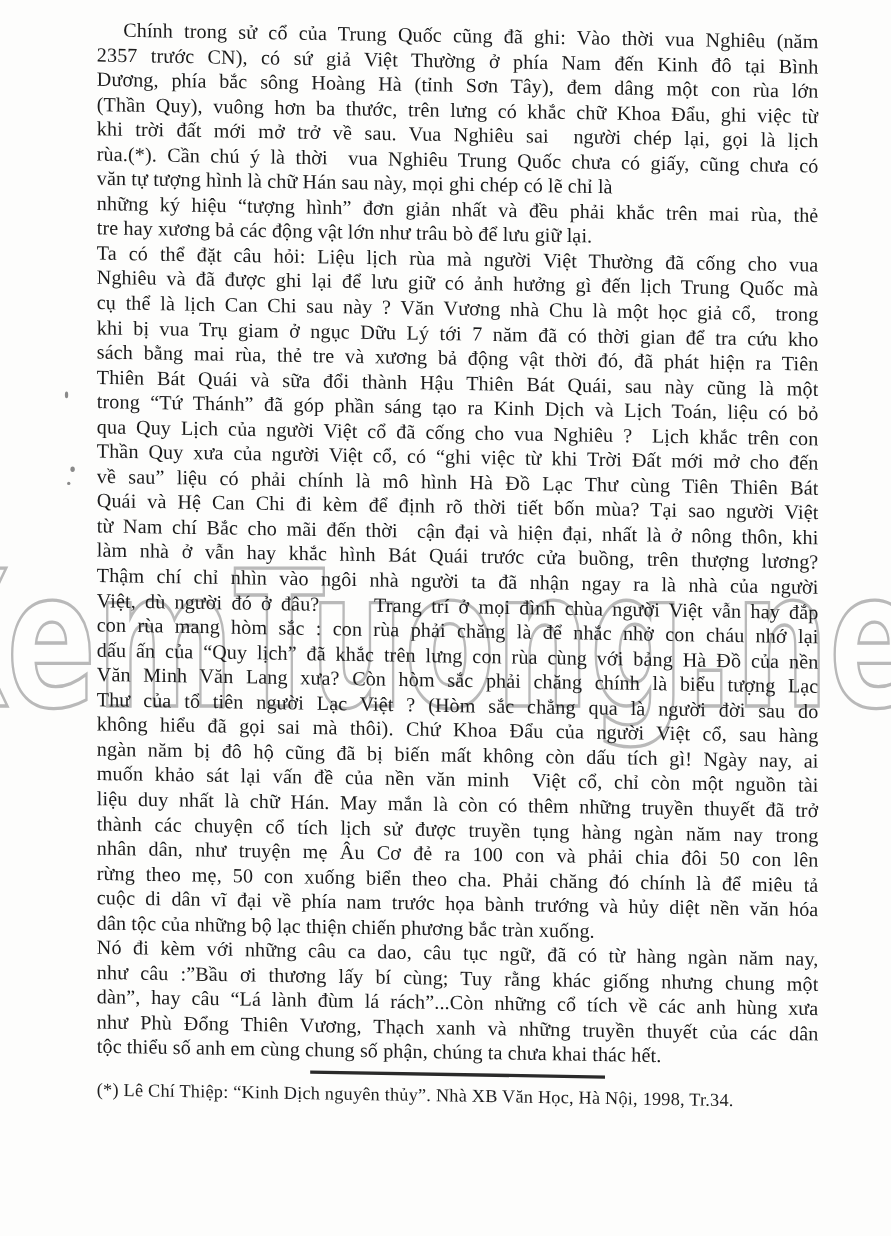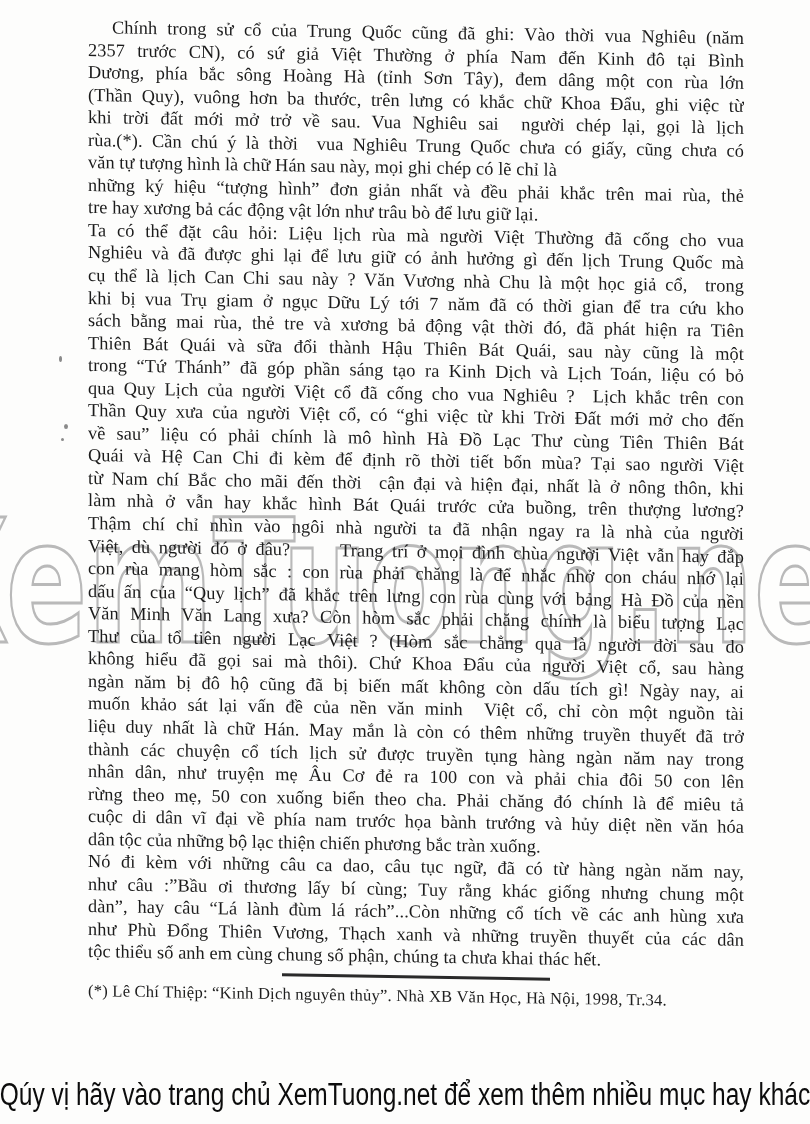--- a/index.html
+++ b/index.html
@@ -114,17 +114,14 @@
         <div class="line j">Nó đi kèm với những câu ca dao, câu tục ngữ, đã có từ hàng ngàn năm nay,</div>
         <div class="line j">như câu :”Bầu ơi thương lấy bí cùng; Tuy rằng khác giống nhưng chung một</div>
         <div class="line j">dàn”, hay câu “Lá lành đùm lá rách”...Còn những cổ tích về các anh hùng xưa</div>
         <div class="line j">như Phù Đổng Thiên Vương, Thạch xanh và những truyền thuyết của các dân</div>
         <div class="line">tộc thiểu số anh em cùng chung số phận, chúng ta chưa khai thác hết.</div>
       </div>
     <hr class="footnote-rule">
     <div class="footnote-text">(*) Lê Chí Thiệp: “Kinh Dịch nguyên thủy”. Nhà XB Văn Học, Hà Nội, 1998, Tr.34.</div>
   </div>
 
-  <div class="footer-banner">
-    <span>Qúy vị hãy vào trang chủ XemTuong.net để xem thêm nhiều mục hay khác</span>
-  </div>
 
 </div>
 
 </body></html>

